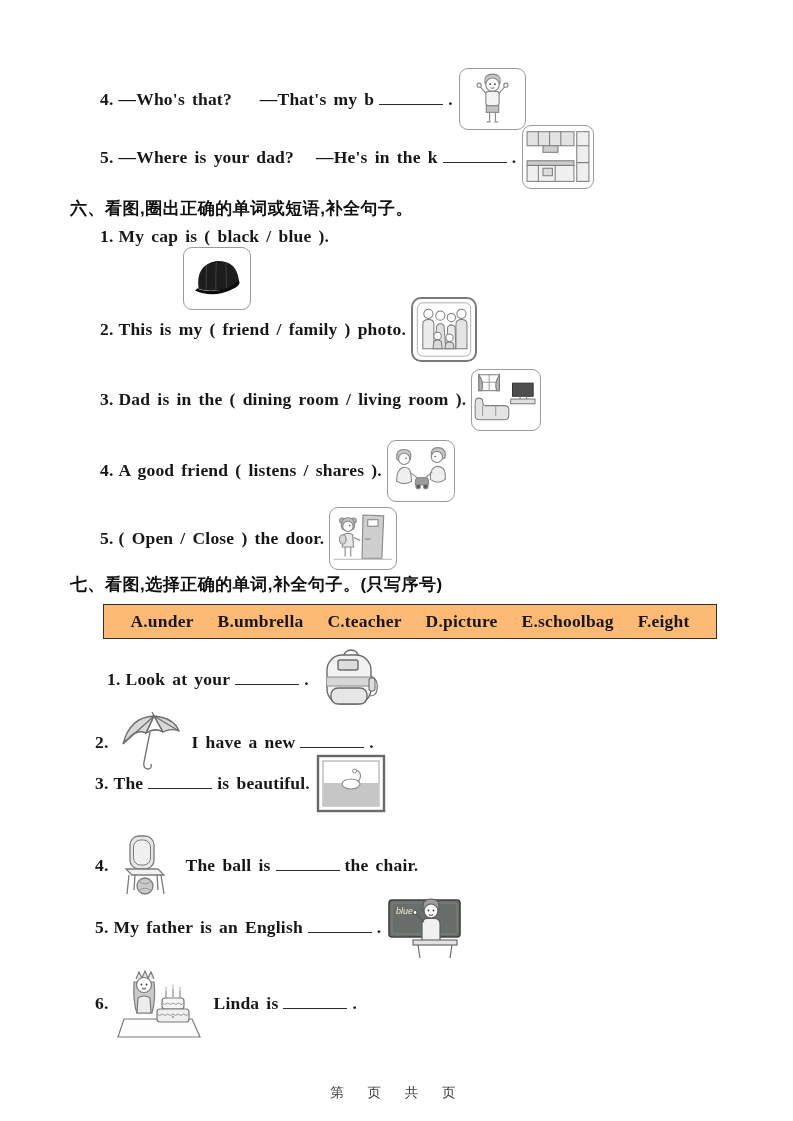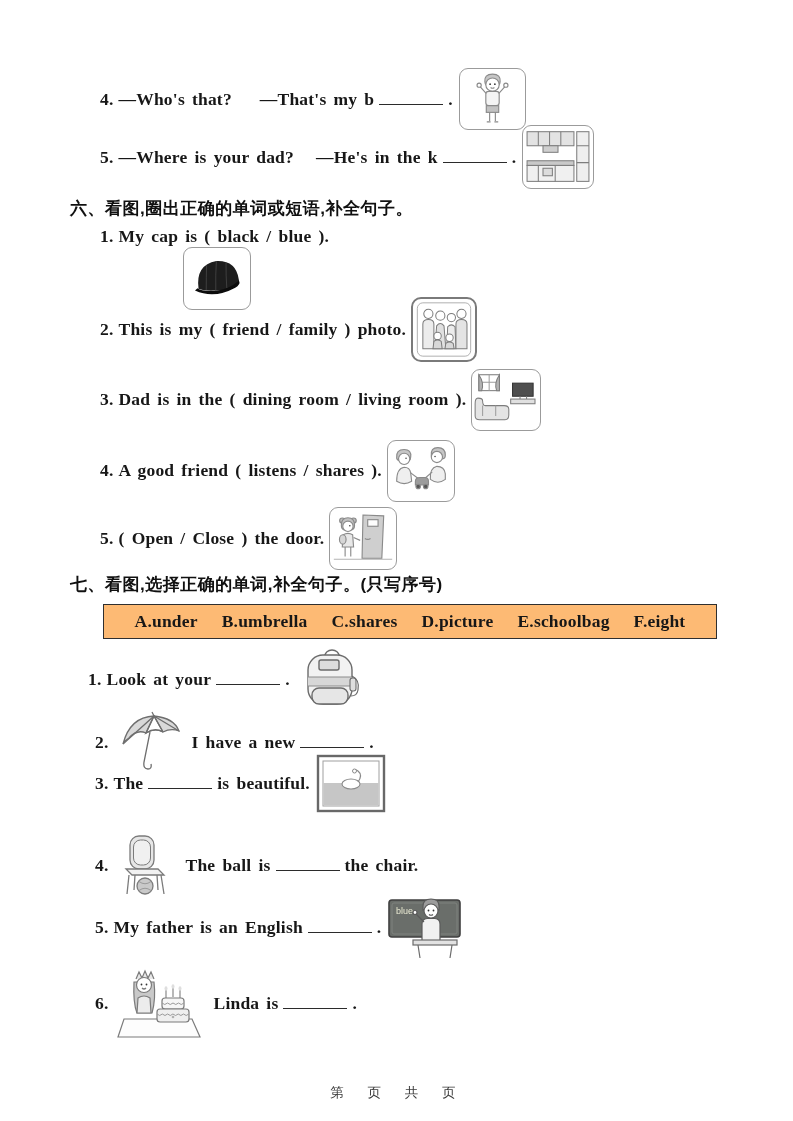--- a/index.html
+++ b/index.html
@@ -200,27 +200,27 @@
         </g>
       </svg>
     </div>
   </div>
 
   <div class="section-title cn" style="top:573px;">七、看图,选择正确的单词,补全句子。(只写序号)</div>
 
   <div class="wordbank">
     <span class="en">A.under</span>
     <span class="en">B.umbrella</span>
-    <span class="en">C.shares</span>
+    <span class="en">C.teacher</span>
     <span class="en">D.picture</span>
     <span class="en">E.schoolbag</span>
     <span class="en">F.eight</span>
   </div>
 
-  <div class="row" style="left:88px; top:647px; height:65px;">
+  <div class="row" style="left:107px; top:647px; height:65px;">
     <span class="line"><span class="en num">1.</span><span class="en">Look at your</span><span class="blank"></span><span class="en">.</span></span>
     <div class="imgplain" style="width:70px;height:64px;margin-left:8px;">
       <svg width="70" height="64" viewBox="0 0 70 64">
         <g stroke="#6b6b6b" stroke-width="1.4" fill="none">
           <path d="M26,9 Q28,2 34,2 Q40,2 42,9"></path>
           <rect x="10" y="7" width="44" height="49" rx="15" fill="#f2f2f2"></rect>
           <rect x="10" y="29" width="44" height="9" fill="#d7d7d7" stroke="none"></rect>
           <path d="M10,29 L54,29 M10,38 L54,38" stroke="#8c8c8c" stroke-width="1"></path>
           <rect x="21" y="12" width="20" height="10" rx="2" fill="#dcdcdc"></rect>
           <rect x="14" y="40" width="36" height="16" rx="7" fill="#e6e6e6"></rect>
@@ -273,21 +273,21 @@
           <circle cx="29" cy="53" r="8" fill="#c9c9c9"></circle>
           <path d="M23,48.5 Q29,53 35,48.5 M23,57.5 Q29,53 35,57.5" stroke="#9a9a9a" stroke-width="1"></path>
         </g>
       </svg>
     </div>
     <span class="line"><span class="en">The ball is</span><span class="blank"></span><span class="en">the chair.</span></span>
   </div>
 
   <div class="row" style="left:95px; top:896px; height:63px;">
     <span class="line"><span class="en num">5.</span><span class="en">My father is an English</span><span class="blank"></span><span class="en">.</span></span>
-    <div class="imgplain" style="width:76px;height:62px;margin-left:6px;">
+    <div class="imgplain" style="width:76px;height:62px;margin-left:6px;font-style:italic;">
       <svg width="76" height="62" viewBox="0 0 76 62">
         <rect x="2" y="3" width="71" height="37" rx="3" fill="#6a6e6a" stroke="#404040" stroke-width="1.6"></rect>
         <rect x="5" y="6" width="65" height="31" rx="2" fill="none" stroke="#7e827e" stroke-width="1"></rect>
         <text x="9" y="17" font-size="9" fill="#e8e8d2" font-family="Liberation Sans, DejaVu Sans, sans-serif">blue</text>
         <g stroke="#5a5a5a" stroke-width="1.2" fill="none">
           <path d="M36,9 Q36,2 44,2 Q52,2 52,9 L52,13 Q44,10 36,13 Z" fill="#9c9c9c"></path>
           <circle cx="44" cy="14" r="7" fill="#fff"></circle>
           <circle cx="41.5" cy="13.5" r="0.9" fill="#333" stroke="none"></circle>
           <circle cx="46.5" cy="13.5" r="0.9" fill="#333" stroke="none"></circle>
           <path d="M42,17.5 Q44,19 46,17.5"></path>

